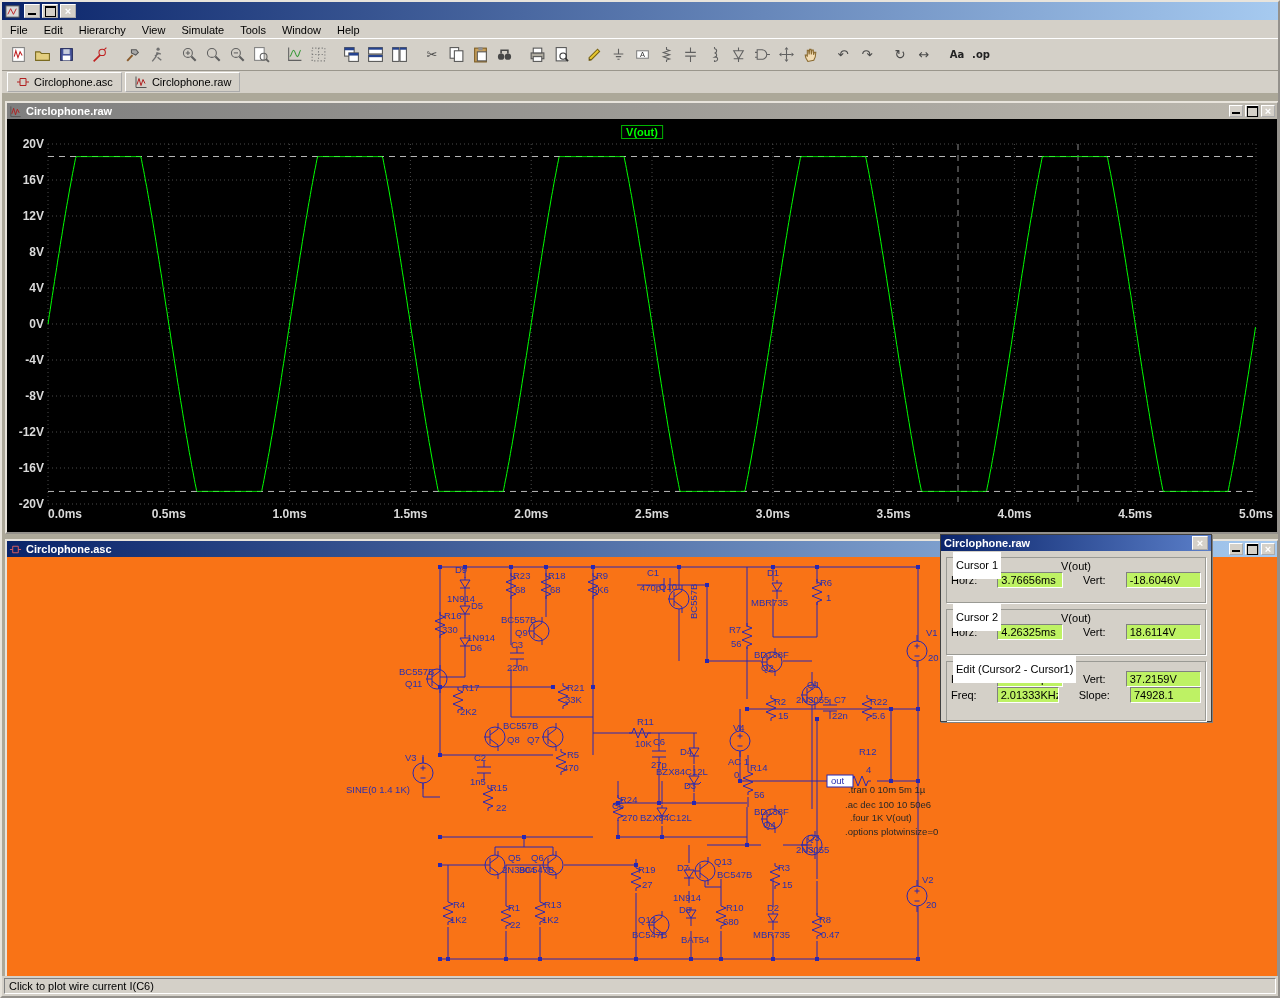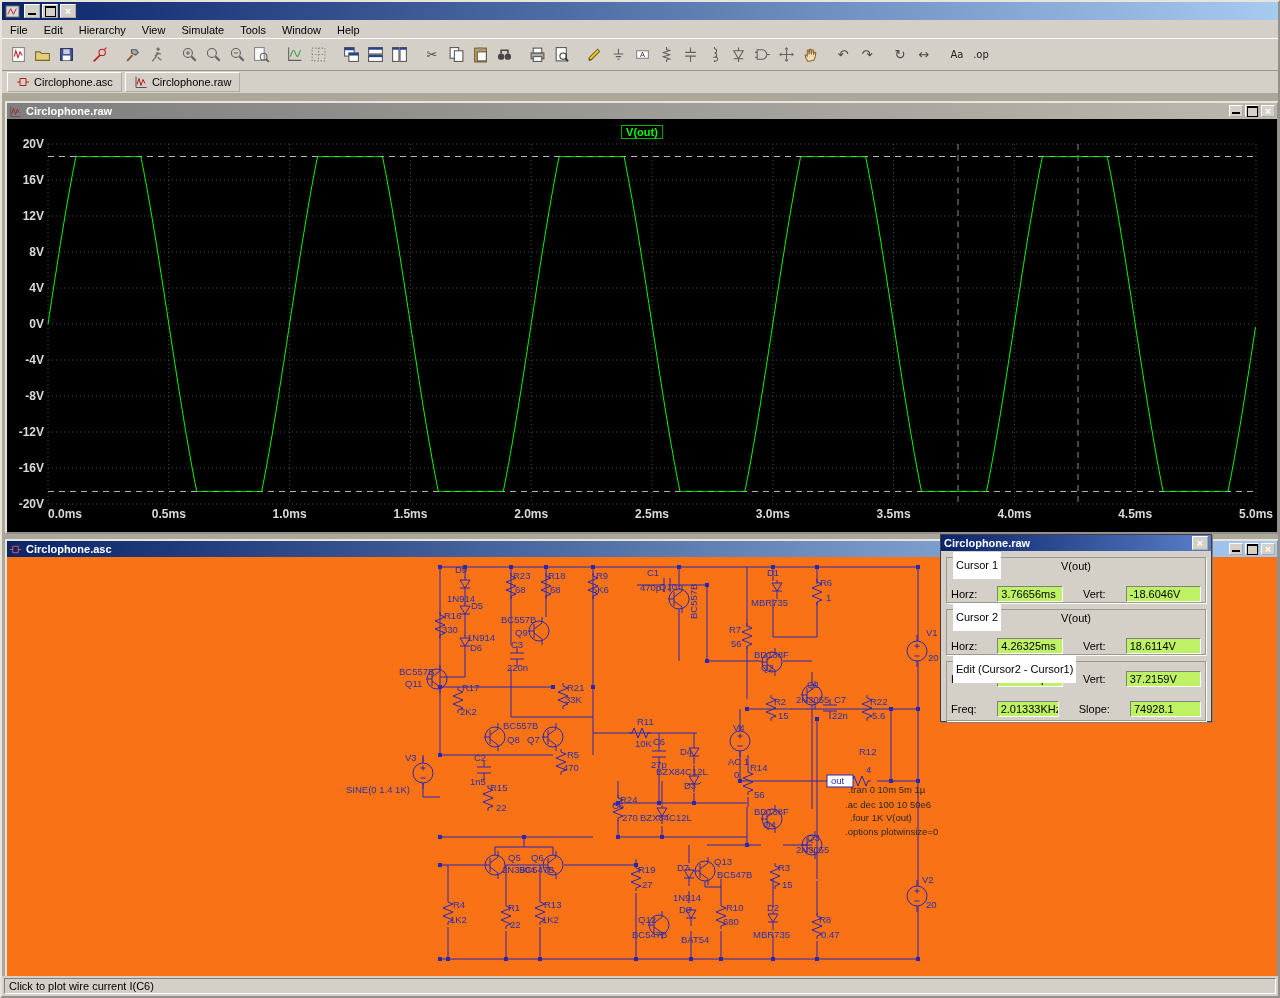--- a/index.html
+++ b/index.html
@@ -18,21 +18,21 @@
 .wbtn.close::after{content:"×"}
 
 .menubar{position:absolute;left:0;top:18px;right:0;height:19px;background:#D4D0C8;display:flex;align-items:flex-end;border-bottom:1px solid #fff}
 .menu-item{padding:2px 8px;cursor:default}
 
 .toolbar{position:absolute;left:0;top:37px;right:0;height:32px;background:#D4D0C8;display:flex;align-items:center;padding-left:4px;border-bottom:1px solid #9a968c}
 .tb-btn{width:24px;height:24px;background:#D4D0C8;border:1px solid #D4D0C8;display:flex;align-items:center;justify-content:center;padding:0}
 .tb-btn.gap{margin-left:9px}
 .tb-btn svg{width:17px;height:17px;display:block}
 .tb-btn.glyph{font-size:13px;color:#4a4a4a;font-family:"DejaVu Sans",sans-serif}
-.tb-btn.glyph.small{font-size:10px;font-weight:normal;color:#222}
+.tb-btn.glyph.small{font-size:10px;font-weight:bold;color:#222}
 
 .tabbar{position:absolute;left:0;top:69px;right:0;height:22px;background:#D4D0C8;display:flex;align-items:center;gap:3px;padding-left:5px}
 .tab{height:20px;display:flex;align-items:center;gap:4px;padding:0 8px;border:1px outset #fff;background:#D4D0C8;cursor:default}
 .tab svg{width:14px;height:14px}
 
 .mdi{position:absolute;left:0;top:91px;right:0;bottom:20px;background:#aca899}
 .child{position:absolute;border:2px outset #E8E4DC;background:#D4D0C8}
 .child-title{height:16px;display:flex;align-items:center;gap:4px;padding:0 2px;color:#fff;font-weight:bold}
 .child-title.active{background:linear-gradient(90deg,#0A246A,#A6CAF0)}
 .child-title.inactive{background:linear-gradient(90deg,#7f7f7f,#bcb8ae)}
@@ -50,21 +50,21 @@
 .flagbox{stroke:#2828B4;fill:#fff}
 .jct{fill:#2828B4}
 
 #cursor-panel{position:absolute;left:938px;top:532px;width:272px;height:188px;background:#D4D0C8;border:1px solid #404040;box-shadow:1px 1px 0 #808080;z-index:40}
 .cp-title{height:16px;background:linear-gradient(90deg,#0A246A,#5A7EC8);color:#fff;font-weight:bold;display:flex;align-items:center;padding:0 3px;gap:4px}
 .cp-title .title{flex:1}
 .groupbox{position:relative;border:1px solid #9a9a94;box-shadow:1px 1px 0 #fff;margin:6px 5px 0;height:46px}
 .groupbox.tall{height:60px}
 .gb-legend{position:absolute;top:-6px;left:6px;background:#ffffff;padding:8px 3px;line-height:11px}
 .gb-trace{text-align:center;margin-top:2px;height:12px}
-.gb-row{display:flex;align-items:center;margin:14px 4px 0;gap:20px}
+.gb-row{display:flex;align-items:center;margin:0 4px 0;gap:20px}
 .gb-row.first{margin-top:9px}
 .gb-lab{width:28px;text-align:right}
 .gb-lab.w{width:32px}
 .gb-field{background:#bef264;border:1px solid;border-color:#808080 #fff #fff #808080;height:16px;line-height:14px;padding:0 3px;width:92px;overflow:hidden}
 .gb-field.v{width:106px}
 
 .statusbar{position:absolute;left:0;bottom:0;right:0;height:20px;background:#D4D0C8;padding:2px}
 .status-box{height:16px;border:1px solid;border-color:#808080 #fff #fff #808080;line-height:14px;padding:0 4px}
 </style>
 </head>

